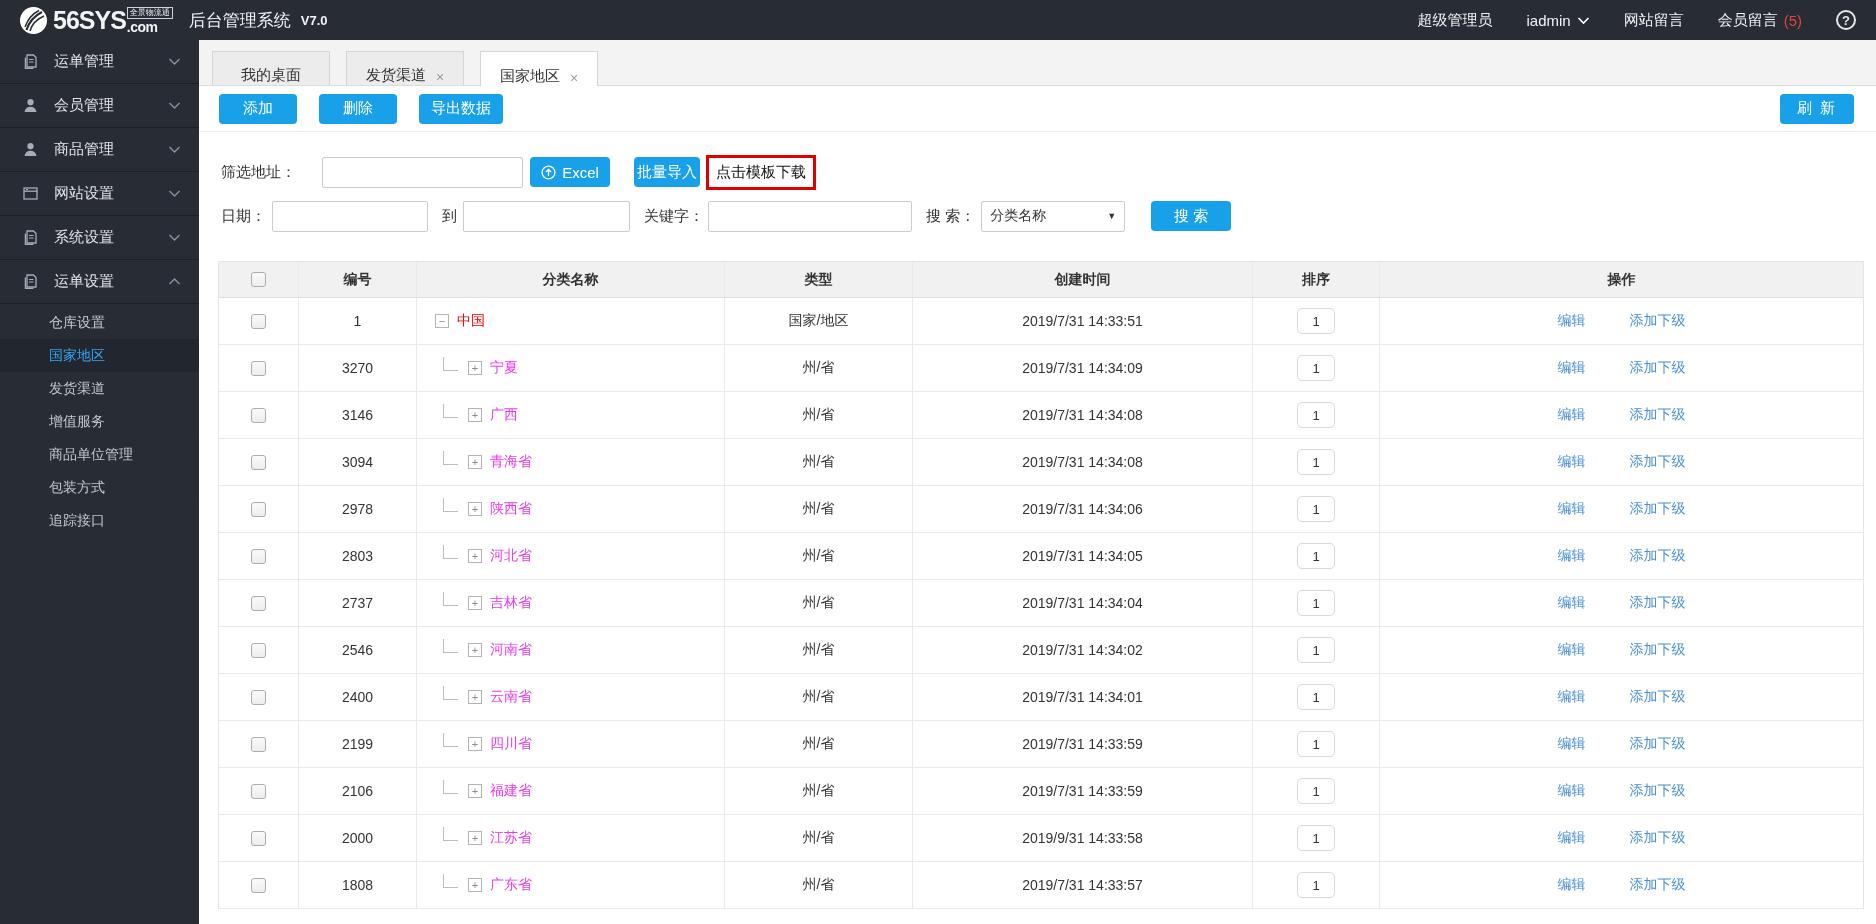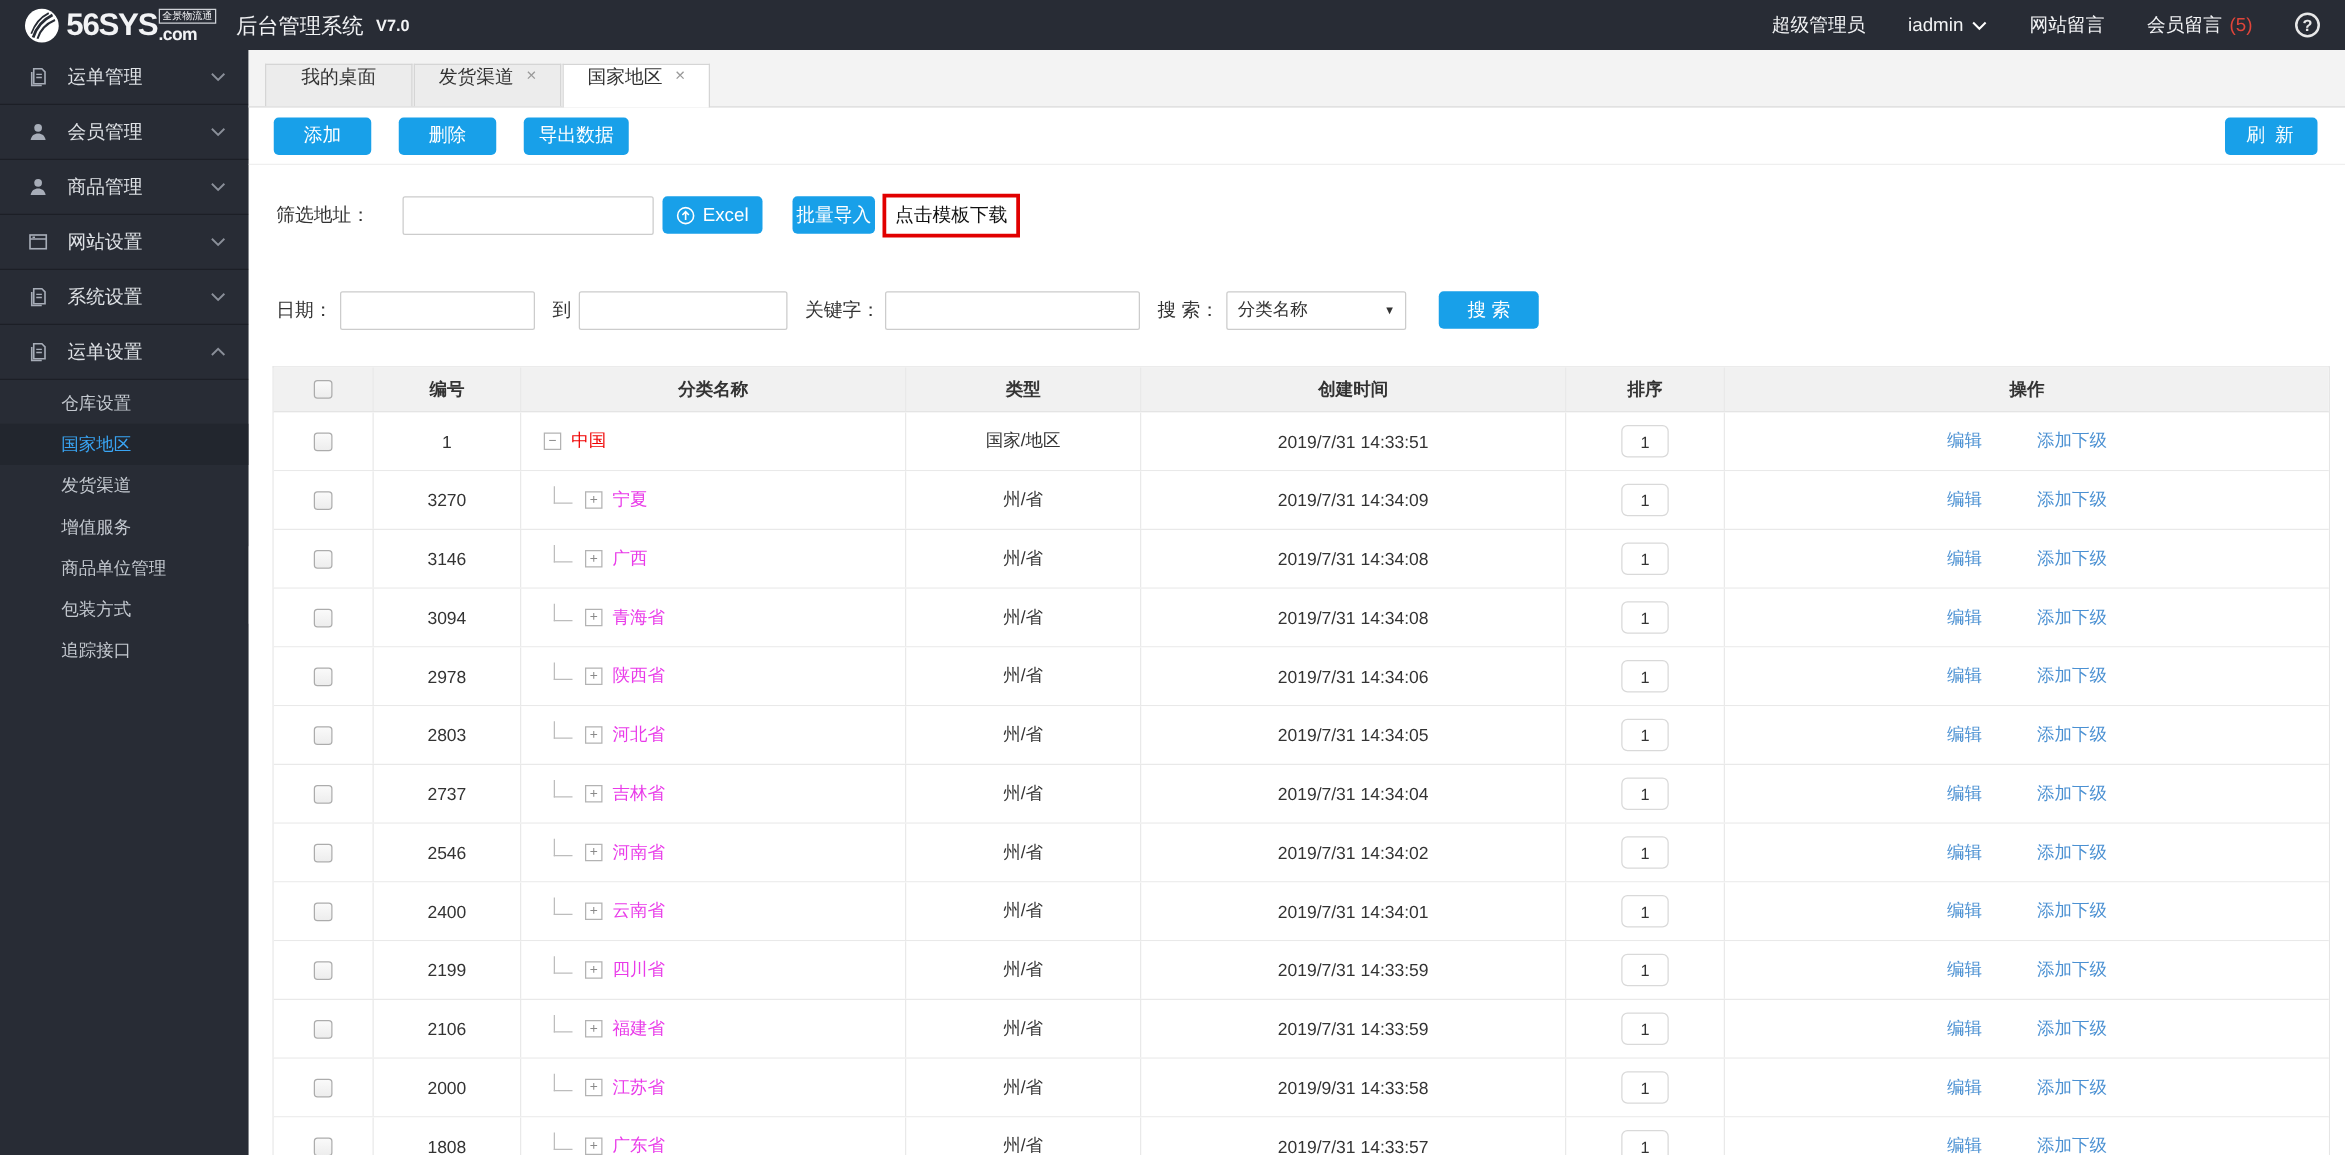--- a/index.html
+++ b/index.html
@@ -41,34 +41,34 @@
     border-radius:0 8px 8px 0;display:flex;align-items:center;justify-content:center;cursor:pointer;
     box-shadow:0 0 4px rgba(0,0,0,.12);}
   .collapse-handle .tri{width:0;height:0;border-top:6px solid transparent;border-bottom:6px solid transparent;
     border-right:7px solid #9A9A9A;}
 
   
   .main{position:absolute;left:199px;top:40px;width:1677px;height:884px;background:#fff;}
   .tabstrip{height:46px;background:#F3F3F3;border-bottom:1px solid #DCDCDC;display:flex;
     align-items:flex-end;padding-left:13px;}
   .tab{height:34px;min-width:118px;background:#ECECEC;border:1px solid #D5D5D5;border-bottom:none;
-    display:flex;align-items:flex-start;justify-content:center;font-size:15px;color:#333;
-    padding:0 14px;margin-right:1px;cursor:pointer;}
+    display:flex;align-items:flex-end;justify-content:center;font-size:15px;color:#333;
+    padding:0 14px;margin-right:16px;cursor:pointer;}
   .tab .x{margin-left:10px;color:#9a9a9a;font-size:14px;cursor:pointer;}
   .tab.active{background:#fff;height:35px;margin-bottom:-1px;z-index:2;}
 
   .toolbar{height:46px;display:flex;align-items:center;padding-left:20px;border-bottom:1px solid #EFEFEF;}
   .btn{background:var(--accent);color:#fff;border:none;border-radius:4px;height:30px;font-size:15px;
     cursor:pointer;display:inline-flex;align-items:center;justify-content:center;}
   .btn.w78{width:78px;} .btn.w84{width:84px;}
   .btn-refresh{margin-left:auto;margin-right:20px;width:74px;letter-spacing:2px;}
   .toolbar .btn{margin-right:22px;}
 
   .filter1{display:flex;align-items:center;margin:24px 0 0 22px;height:32px;}
-  .filter2{display:flex;align-items:center;margin:44px 0 0 22px;height:32px;}
+  .filter2{display:flex;align-items:center;margin:12px 0 0 22px;height:32px;}
   .f-label{font-size:15px;color:#333;}
   .f-input{height:31px;border:1px solid #CCC;border-radius:2px;background:#fff;padding:0 6px;font-size:14px;color:#333;}
   .excel-btn{width:80px;margin-left:7px;gap:6px;}
   .import-btn{width:66px;margin-left:24px;}
   .tpl-box{margin-left:6px;border:3px solid var(--annotate);padding:5px 7px;font-size:15px;color:#111;
     background:#fff;cursor:pointer;}
   .sel{width:144px;height:31px;border:1px solid #CCC;border-radius:2px;background:#fff;display:flex;
     align-items:center;font-size:14px;color:#333;padding:0 8px;cursor:pointer;}
   .sel .car{margin-left:auto;font-size:9px;color:#333;}
 

